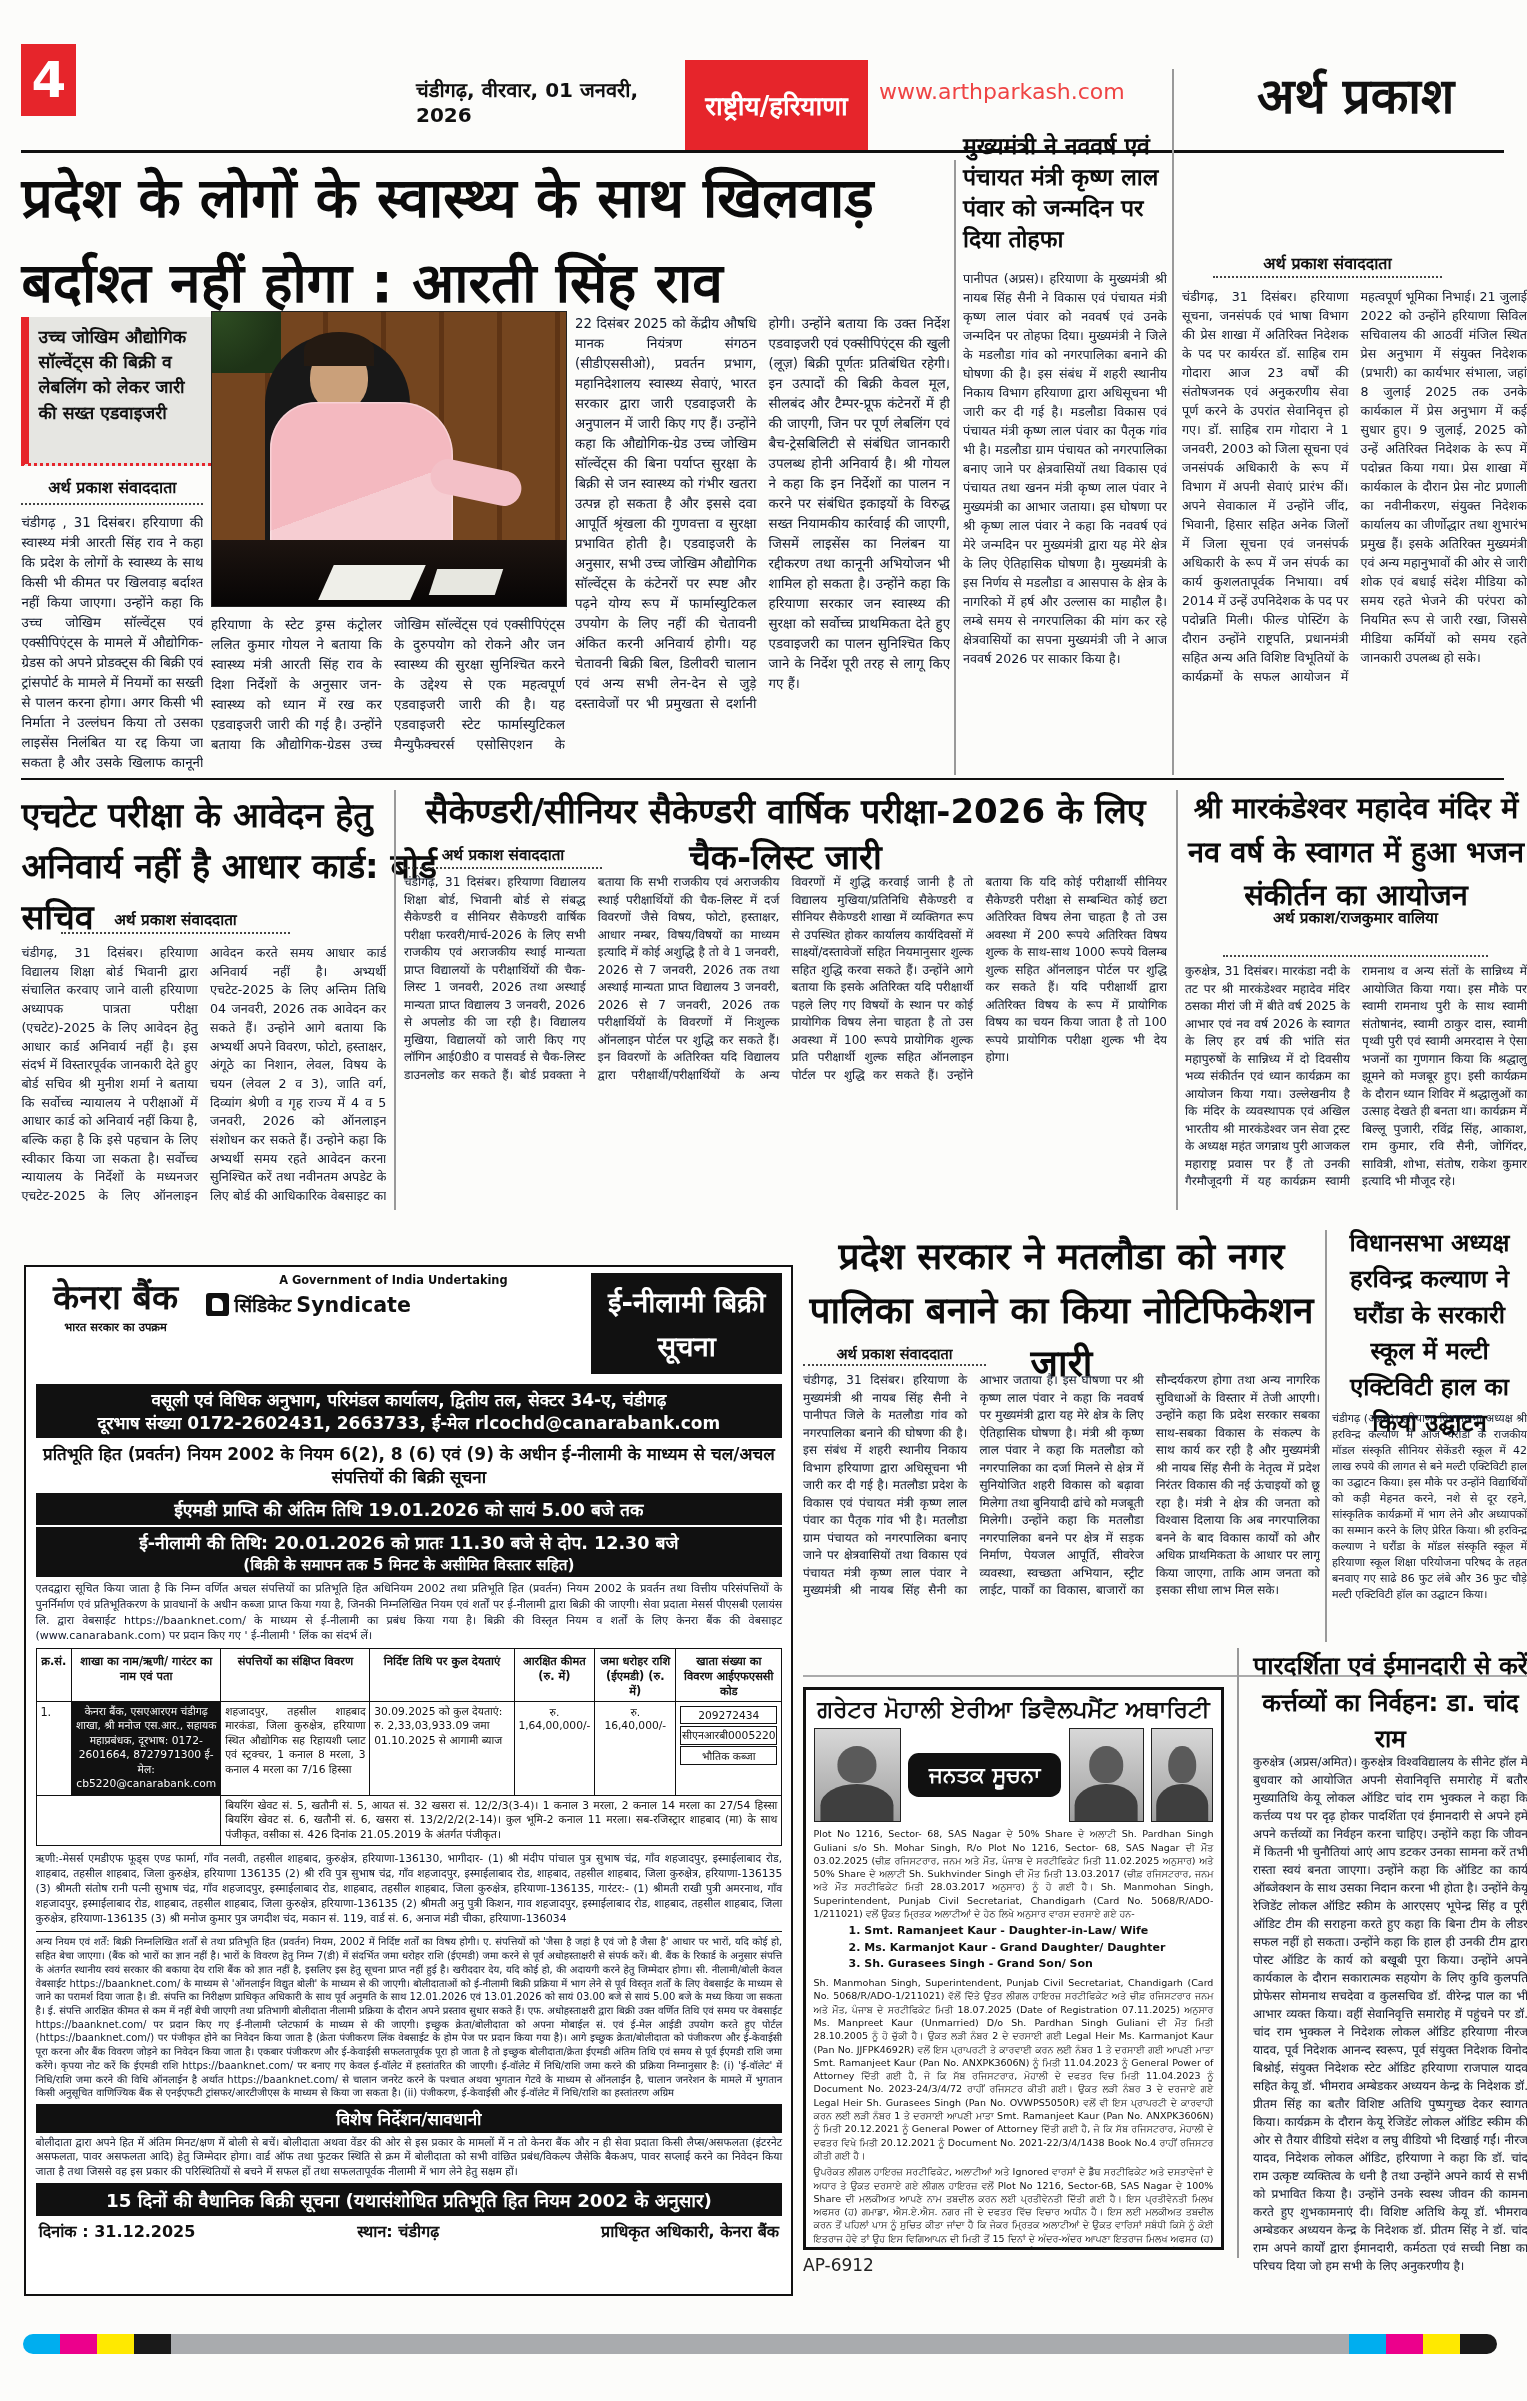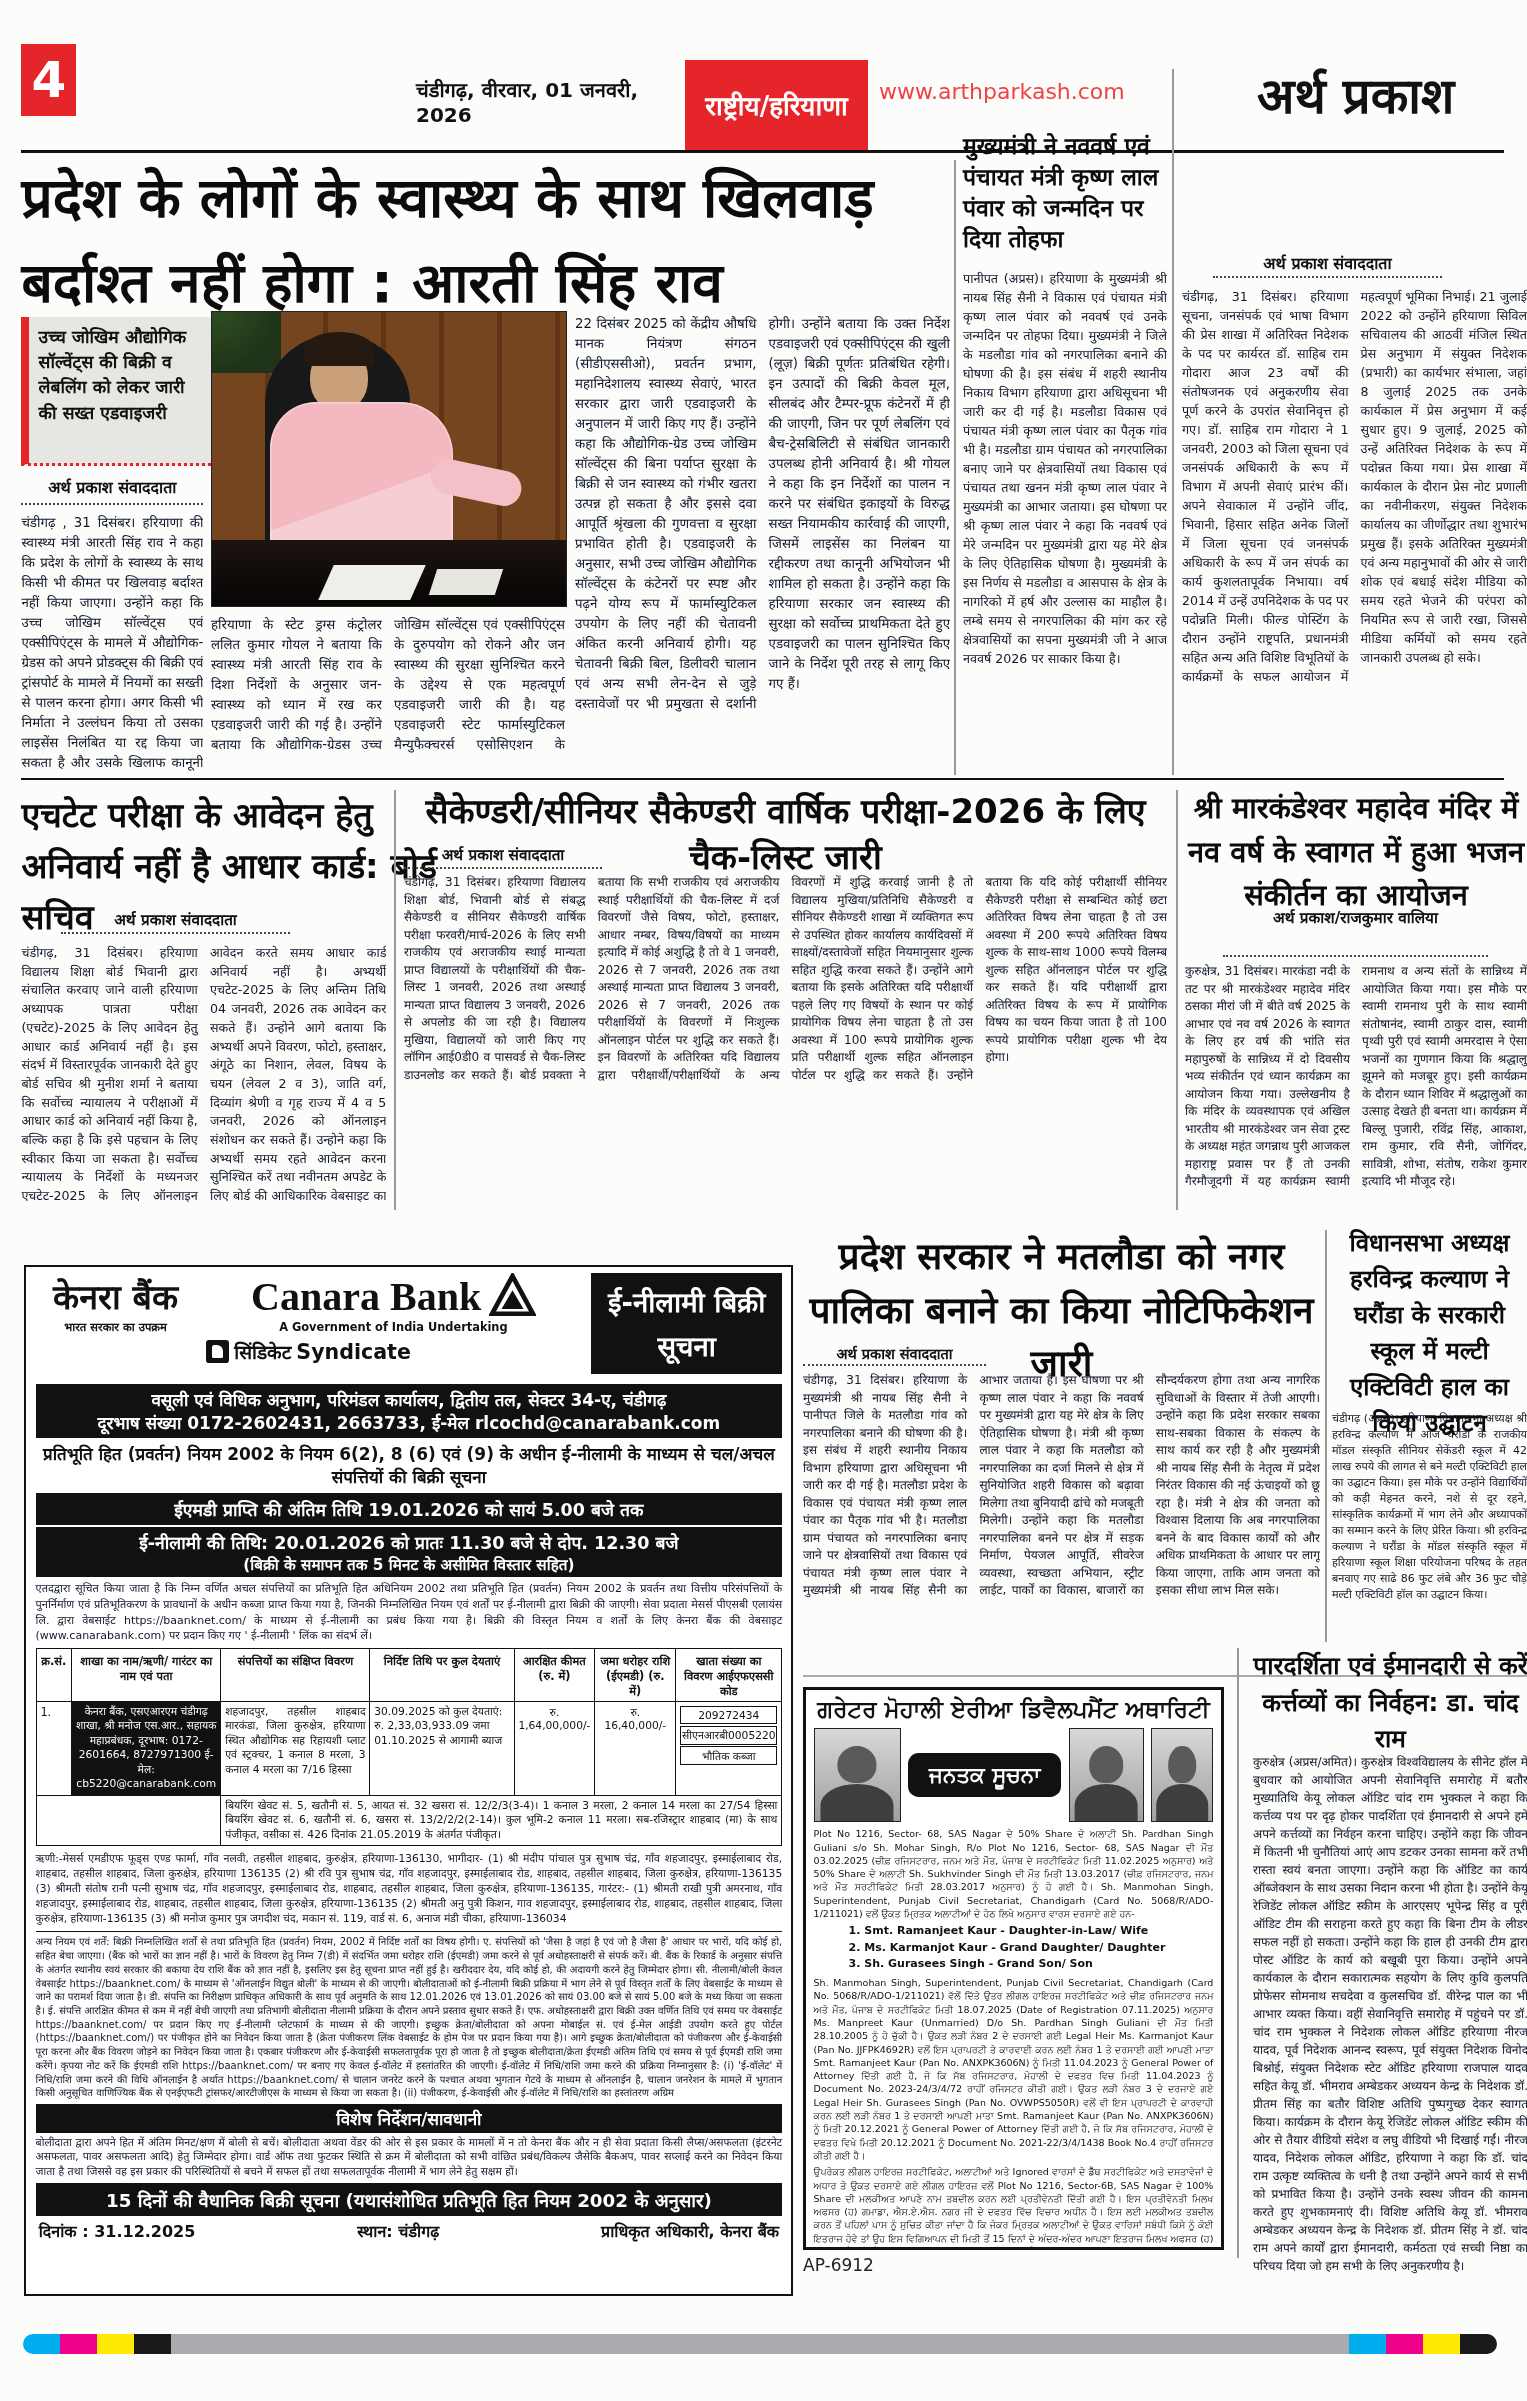--- a/index.html
+++ b/index.html
@@ -99,27 +99,20 @@
   <div class="abs dotrule" style="left:1223px;top:955px;width:265px;"></div>
   <div class="abs j body-txt c2" style="left:1185px;top:963px;width:342px;height:247px;font-size:12px;line-height:17.5px;overflow:hidden;">कुरुक्षेत्र, 31 दिसंबर। मारकंडा नदी के तट पर श्री मारकंडेश्वर महादेव मंदिर ठसका मीरां जी में बीते वर्ष 2025 के आभार एवं नव वर्ष 2026 के स्वागत के लिए हर वर्ष की भांति संत महापुरुषों के सान्निध्य में दो दिवसीय भव्य संकीर्तन एवं ध्यान कार्यक्रम का आयोजन किया गया। उल्लेखनीय है कि मंदिर के व्यवस्थापक एवं अखिल भारतीय श्री मारकंडेश्वर जन सेवा ट्रस्ट के अध्यक्ष महंत जगन्नाथ पुरी आजकल महाराष्ट्र प्रवास पर हैं तो उनकी गैरमौजूदगी में यह कार्यक्रम स्वामी रामनाथ व अन्य संतों के सान्निध्य में आयोजित किया गया। इस मौके पर स्वामी रामनाथ पुरी के साथ स्वामी संतोषानंद, स्वामी ठाकुर दास, स्वामी पृथ्वी पुरी एवं स्वामी अमरदास ने ऐसा भजनों का गुणगान किया कि श्रद्धालु झूमने को मजबूर हुए। इसी कार्यक्रम के दौरान ध्यान शिविर में श्रद्धालुओं का उत्साह देखते ही बनता था। कार्यक्रम में बिल्लू पुजारी, रविंद्र सिंह, आकाश, राम कुमार, रवि सैनी, जोगिंदर, सावित्री, शोभा, संतोष, राकेश कुमार इत्यादि भी मौजूद रहे।</div>
 
   <div class="abs notice-box" style="left:24.4px;top:1265px;width:769px;height:1031px;padding:6.1px 9.2px;box-sizing:border-box;">
     <div style="display:flex;align-items:flex-start;gap:10.7px;height:108px;">
       <div style="width:160px;text-align:center;">
         <div class="bold" style="font-size:34px;">केनरा बैंक</div>
         <div class="bold" style="font-size:11.4px;">भारत सरकार का उपक्रम</div>
       </div>
       <div style="flex:1;text-align:center;">
-        <div style="display:flex;align-items:center;justify-content:center;gap:7.6px;">
-          <span class="bold" style="font-size:40px;font-family:'Liberation Serif',serif;">Canara Bank</span>
-          <svg width="47" height="47" viewBox="0 0 60 60">
-            <polygon points="30,4 56,52 4,52" fill="none" stroke="#111" stroke-width="6"></polygon>
-            <polygon points="30,22 44,46 16,46" fill="#111"></polygon>
-          </svg>
-        </div>
         <div class="bold" style="font-size:11.4px;">A Government of India Undertaking</div>
         <div style="display:flex;align-items:center;justify-content:flex-start;gap:5px;margin-top:4.6px;">
           <span style="display:inline-block;width:23px;height:23px;background:#111;border-radius:3.1px;position:relative;">
               <span style="position:absolute;left:6.1px;top:4.6px;width:10.7px;height:13.7px;background:#fff;border-radius:2.3px 6.1px 1.5px 1.5px;"></span>
             </span>
           <span class="bold" style="font-size:19px;">सिंडिकेट</span>
           <span class="bold" style="font-size:20.6px;">Syndicate</span>
         </div>
       </div>
       <div class="blackbar bold center" style="width:191px;height:101px;font-size:27.5px;line-height:1.6;display:flex;align-items:center;justify-content:center;padding:0 6.1px;box-sizing:border-box;">ई-नीलामी बिक्री सूचना</div>

